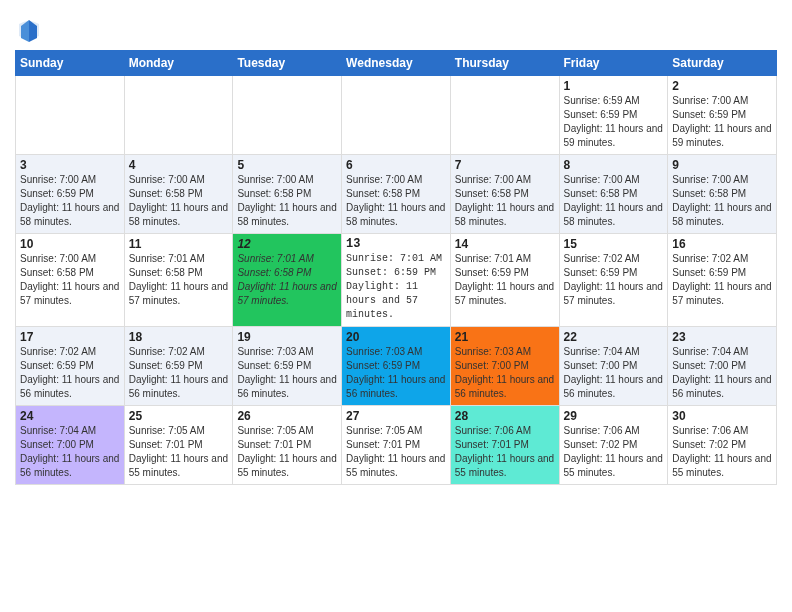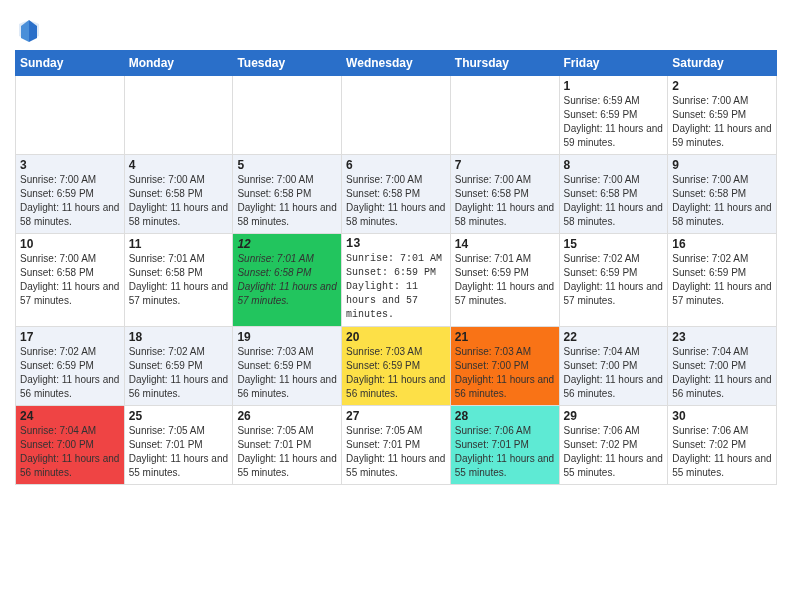--- a/index.html
+++ b/index.html
@@ -253,21 +253,21 @@
           <div class="day-detail" style="white-space: pre-line;">Sunrise: 7:02 AM
 Sunset: 6:59 PM
 Daylight: 11 hours and 56 minutes.</div>
         </td>
         <td style="background: rgb(238, 242, 249);">
           <span class="day-num">19</span>
           <div class="day-detail" style="white-space: pre-line;">Sunrise: 7:03 AM
 Sunset: 6:59 PM
 Daylight: 11 hours and 56 minutes.</div>
         </td>
-        <td style="background: #fde047;">
+        <td style="background: #0ea5e9;">
           <span class="day-num">20</span>
           <div class="day-detail" style="white-space: pre-line;">Sunrise: 7:03 AM
 Sunset: 6:59 PM
 Daylight: 11 hours and 56 minutes.</div>
         </td>
         <td style="background: #f97316; margin-top: 38px;">
           <span class="day-num">21</span>
           <div class="day-detail" style="white-space: pre-line;">Sunrise: 7:03 AM
 Sunset: 7:00 PM
 Daylight: 11 hours and 56 minutes.</div>
@@ -279,21 +279,21 @@
 Daylight: 11 hours and 56 minutes.</div>
         </td>
         <td style="background: rgb(238, 242, 249);">
           <span class="day-num">23</span>
           <div class="day-detail" style="white-space: pre-line;">Sunrise: 7:04 AM
 Sunset: 7:00 PM
 Daylight: 11 hours and 56 minutes.</div>
         </td>
       </tr>
       <tr>
-        <td style="background: #ef4444;">
+        <td style="background: #c4b5fd;">
           <span class="day-num">24</span>
           <div class="day-detail" style="white-space: pre-line;">Sunrise: 7:04 AM
 Sunset: 7:00 PM
 Daylight: 11 hours and 56 minutes.</div>
         </td>
         <td style="background: rgb(255, 255, 255);">
           <span class="day-num">25</span>
           <div class="day-detail" style="white-space: pre-line;">Sunrise: 7:05 AM
 Sunset: 7:01 PM
 Daylight: 11 hours and 55 minutes.</div>

